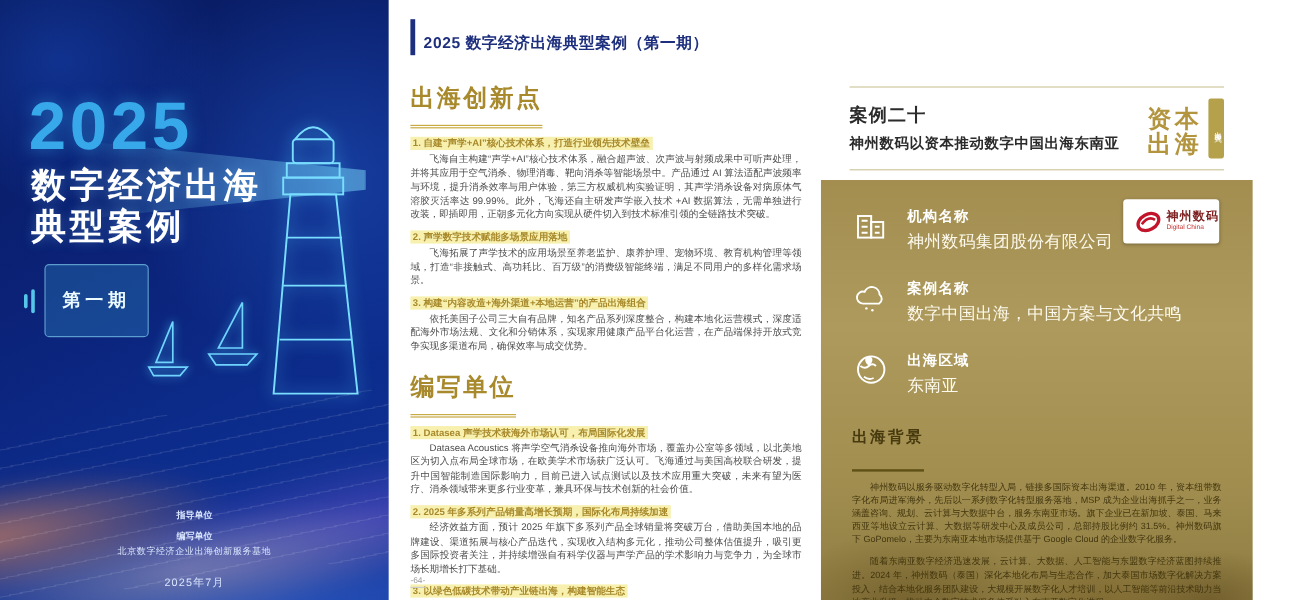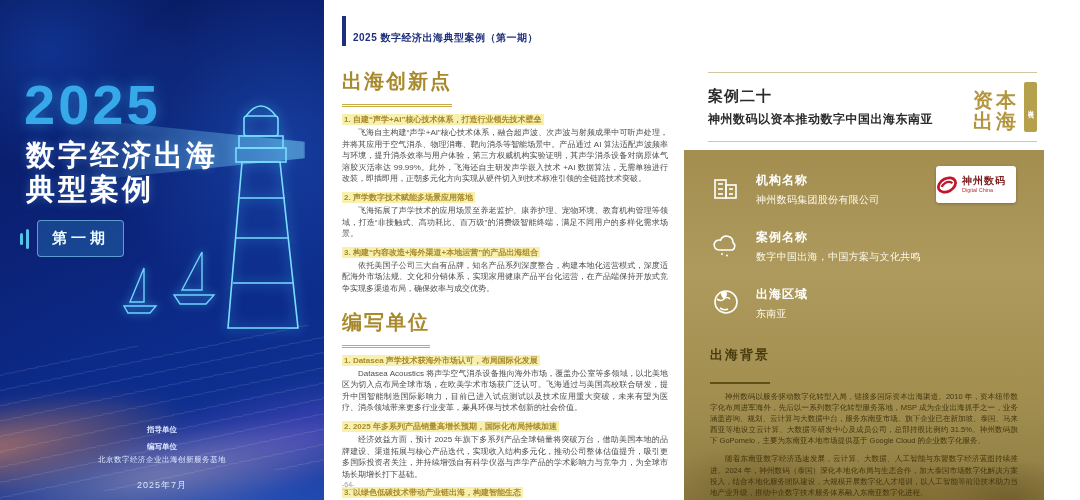--- a/index.html
+++ b/index.html
@@ -39,42 +39,42 @@
   }
   .cover-year { position:absolute; left:24px; top:72px; font-size:56px; font-weight:800; letter-spacing:3px;
     color:#37a9ea; text-shadow:0 0 14px rgba(55,169,234,.55); }
   .cover-title { position:absolute; left:26px; top:138px; color:#fff; font-weight:800; font-size:29px;
     letter-spacing:3px; line-height:1.18; text-shadow:0 0 10px rgba(120,200,255,.35); }
   .issue-wrap { position:absolute; left:20px; top:220px; display:flex; align-items:center; }
   .issue-bars { display:flex; align-items:center; margin-right:5px; }
   .issue-bars i { display:block; width:3px; border-radius:2px; background:#55c6e9; margin-right:3px; }
   .issue-bars i:nth-child(1){ height:12px; } .issue-bars i:nth-child(2){ height:20px; }
   .issue-badge { background:rgba(70,190,230,.22); border:1px solid rgba(150,230,255,.55); border-radius:4px;
-    color:#eafaff; font-size:15px; font-weight:700; letter-spacing:4px; padding:8px 14px; }
+    color:#eafaff; font-size:15px; font-weight:700; letter-spacing:4px; padding:20px 14px; }
   .cover-footer { position:absolute; left:0; right:0; bottom:8px; text-align:center; color:#d9e6ff; }
   .cover-footer .lbl { font-size:7.5px; font-weight:700; margin-top:7px; }
   .cover-footer .val { font-size:7.5px; margin-top:3px; letter-spacing:.5px; }
   .cover-footer .date { font-size:9px; margin-top:14px; letter-spacing:1px; }
 
   
   .page-mid { position:relative; width:360px; height:500px; flex:none; background:#fff; padding:16px 16px 0 18px; overflow:hidden; }
   .mid-header { display:flex; align-items:flex-end; }
   .mid-header .bar { width:4px; height:30px; background:#1e2f7d; margin-right:7px; flex:none; }
-  .mid-header .txt { font-size:10px; font-weight:800; color:#1e2f7d; letter-spacing:.5px; padding-bottom:1px; }
+  .mid-header .txt { font-size:13px; font-weight:800; color:#1e2f7d; letter-spacing:.5px; padding-bottom:1px; }
   .sec-head { display:inline-block; margin-top:22px; font-size:20px; font-weight:800; color:#a8892c;
     letter-spacing:2px; border-bottom:3px double #c9ab45; padding-bottom:9px; }
   .sec-head.second { margin-top:14px; }
   .bullet-title { margin-top:7px; font-size:8px; font-weight:700; color:#a8892c; }
   .bullet-title span { background:#f7f0ae; padding:1px 2px; }
   .bullet-body { margin-top:2px; font-size:8px; line-height:1.45; color:#4c4c4c; text-align:justify; text-indent:16px; }
   .page-no { position:absolute; left:18px; bottom:10px; font-size:7px; color:#9a9a9a; border-bottom:1px solid #ccc; padding-bottom:1px; }
 
   
   .case-panel { position:relative; width:360px; height:500px; flex:none; background:#fff; overflow:hidden; }
-  .case-header { position:absolute; top:72px; left:24px; right:7px;
+  .case-header { position:absolute; top:72px; left:24px; right:24px;
     border-top:1px solid #cec8a0; border-bottom:1px solid #cec8a0;
     display:flex; justify-content:space-between; align-items:center; padding:9px 0 9px; }
   .case-no { font-size:15px; font-weight:800; color:#2b2b2b; letter-spacing:1px; }
   .case-title { font-size:12px; font-weight:800; color:#2b2b2b; margin-top:5px; letter-spacing:.5px; }
   .case-tagwrap { display:flex; align-items:flex-end; }
   .case-tag { text-align:right; font-size:20px; font-weight:800; color:#b3953f; line-height:1.05; letter-spacing:3px; }
   .case-ribbon { width:13px; height:50px; background:#b5a14b; border-radius:2px; margin-left:5px;
     display:flex; align-items:center; justify-content:center; }
   .case-ribbon span { writing-mode:vertical-rl; font-size:6px; color:#fff; letter-spacing:1px; }
   .gold-area { position:absolute; top:150px; left:0; right:0; bottom:0;
@@ -82,23 +82,23 @@
   .gold-area::after { content:""; position:absolute; left:0; right:0; bottom:0; height:120px;
     background:
       radial-gradient(40% 70% at 20% 100%, rgba(90,70,25,.45), transparent 70%),
       radial-gradient(35% 60% at 65% 100%, rgba(110,85,30,.40), transparent 70%),
       radial-gradient(30% 50% at 90% 100%, rgba(80,60,20,.45), transparent 70%);
     pointer-events:none; }
   .gold-inner { position:relative; z-index:2; padding:22px 26px 0; }
   .info-row { display:flex; align-items:flex-start; margin-bottom:21px; }
   .info-icon { width:34px; flex:none; margin-right:12px; color:#fff; }
   .info-label { font-size:12px; font-weight:800; color:#fff; letter-spacing:1px; }
-  .info-value { font-size:10px; color:#fdf9ec; margin-top:4px; letter-spacing:.3px; }
+  .info-value { font-size:14px; color:#fdf9ec; margin-top:4px; letter-spacing:.3px; }
   .logo-card { position:absolute; z-index:3; top:16px; right:28px; width:80px; height:37px; background:#fff;
-    border-radius:3px; display:flex; align-items:center; justify-content:flex-start; box-shadow:0 1px 3px rgba(0,0,0,.25); }
+    border-radius:3px; display:flex; align-items:center; justify-content:flex-end; box-shadow:0 1px 3px rgba(0,0,0,.25); }
   .logo-card .logo-text { margin-left:4px; line-height:1; }
   .logo-card .nm { font-size:10px; font-weight:800; color:#7d1f1f; letter-spacing:1px; }
   .logo-card .sub { font-size:5.5px; color:#c03030; margin-top:2px; }
   .bg-head { display:inline-block; font-size:13px; font-weight:800; color:#473a0e; letter-spacing:2px;
     border-bottom:2px solid #5f5015; padding-bottom:18px; margin-top:3px; }
   .bg-para { margin-top:7px; font-size:7.5px; line-height:1.48; color:rgba(62,50,12,.95);
     text-align:justify; text-indent:15px; }
 </style>
 </head>
 <body>

